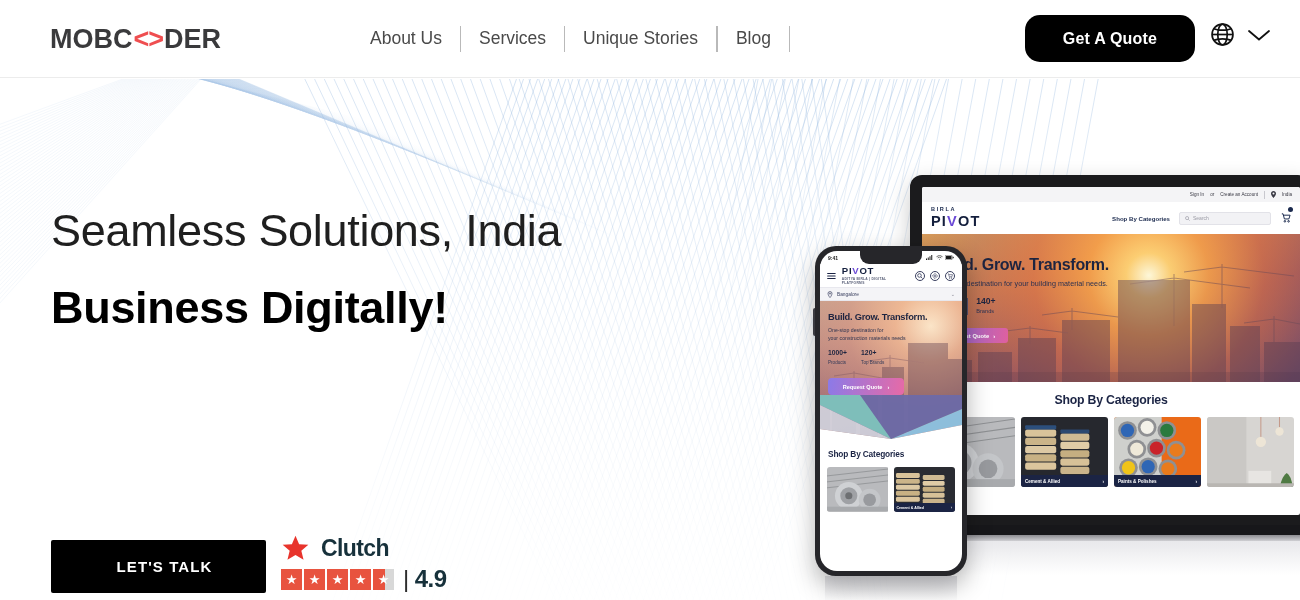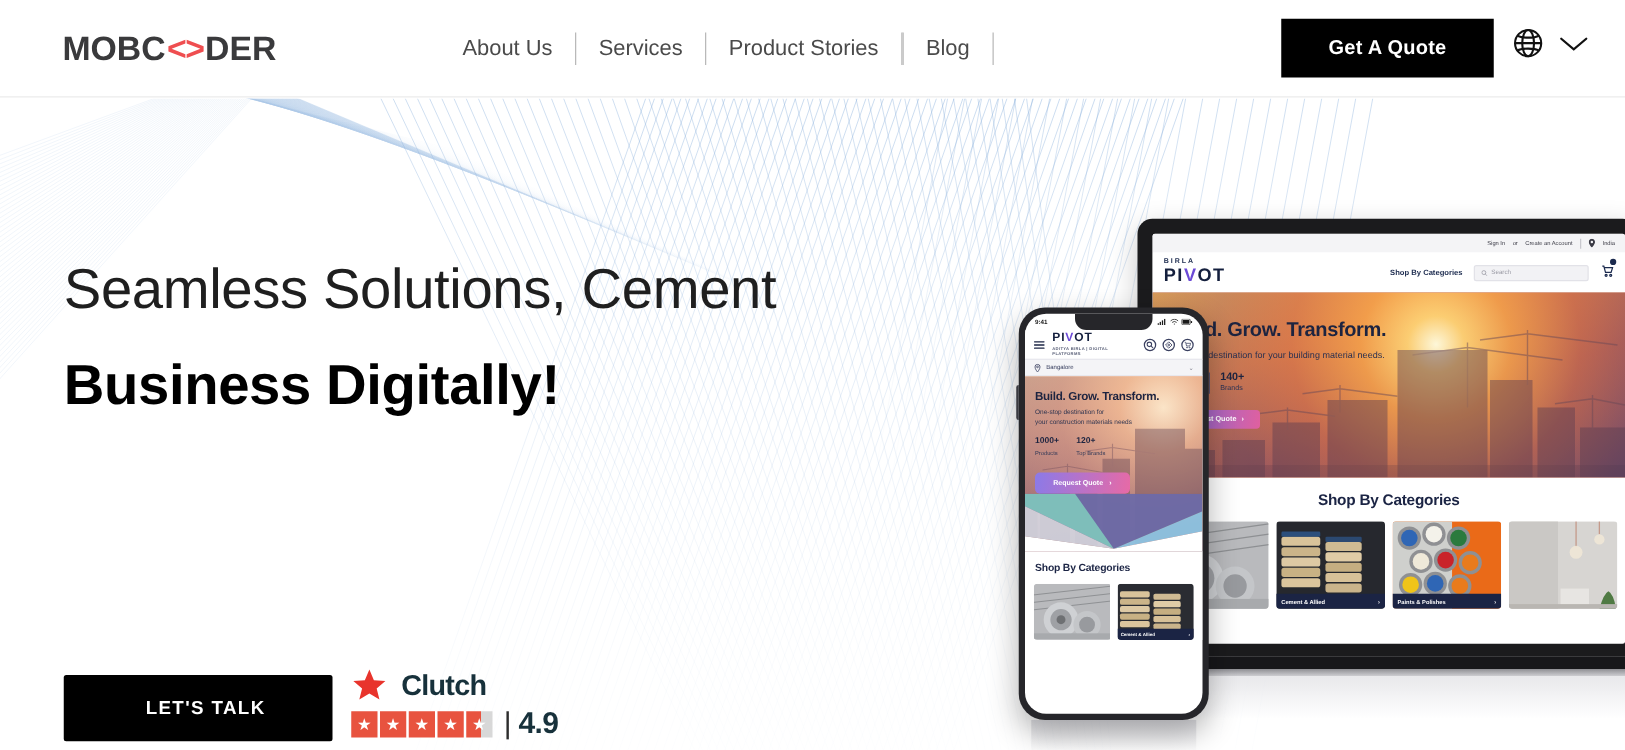--- a/index.html
+++ b/index.html
@@ -29,21 +29,21 @@
 
   #nav { position:absolute; left:352px; top:0; height:78px; display:flex; align-items:center; }
   .nav-item {
     font-size:17.5px; color:#4a4a4a; padding:0 18px; line-height:1;
     white-space:nowrap; cursor:pointer; font-weight:400;
   }
   .nav-div { width:1px; height:26px; background:#b9b9b9; }
 
   #quote-btn {
     position:absolute; left:1025px; top:15px; width:170px; height:47px;
-    background:#000; color:#fff; border:none; border-radius:0;
+    background:#000; color:#fff; border:none; border-radius:15px;
     font-size:16px; font-weight:bold; cursor:pointer;
     font-family:"Liberation Sans", sans-serif; letter-spacing:.2px;
   }
   #lang { position:absolute; left:1209px; top:21px; display:flex; align-items:center; gap:10px; cursor:pointer; }
 
   
   #bg-art { position:absolute; top:79px; left:0; width:1300px; height:521px; z-index:1; }
 
   
   #hero { position:absolute; top:79px; left:0; width:1300px; height:521px; z-index:10; }
@@ -467,21 +467,21 @@
       <span class="dark">MOBC</span>
       <span class="brk">&lt;&gt;</span>
       <span class="dark">DER</span>
     </div>
 
     <nav id="nav">
       <div class="nav-item">About Us</div>
       <div class="nav-div"></div>
       <div class="nav-item">Services</div>
       <div class="nav-div"></div>
-      <div class="nav-item">Product Stories</div>
+      <div class="nav-item">Unique Stories</div>
       <div class="nav-div"></div>
       <div class="nav-div"></div>
       <div class="nav-item">Blog</div>
       <div class="nav-div"></div>
     </nav>
 
     <button id="quote-btn">Get A Quote</button>
 
     <div id="lang">
       <svg width="27" height="27" viewBox="0 0 24 24" fill="none" stroke="#111" stroke-width="1.5">
@@ -493,21 +493,21 @@
       </svg>
       <svg width="26" height="16" viewBox="0 0 26 16" fill="none" stroke="#111" stroke-width="1.8" stroke-linecap="round">
         <path d="M3 4 L13 12.5 L23 4"></path>
       </svg>
     </div>
   </div>
 
   <div id="hero">
 
     <div id="headline">
-      <div class="l1">Seamless Solutions, Cement</div>
+      <div class="l1">Seamless Solutions, India</div>
       <div class="l3">Business Digitally!</div>
     </div>
 
     <button id="talk-btn">LET'S TALK</button>
 
     <div id="clutch">
       <div id="clutch-top">
         <svg width="29" height="28" viewBox="0 0 24 24">
           <path d="M12 1.4 L15.1 8.7 L23 9.3 L17 14.4 L18.9 22 L12 17.9 L5.1 22 L7 14.4 L1 9.3 L8.9 8.7 Z" fill="#e8342c"></path>
         </svg>

